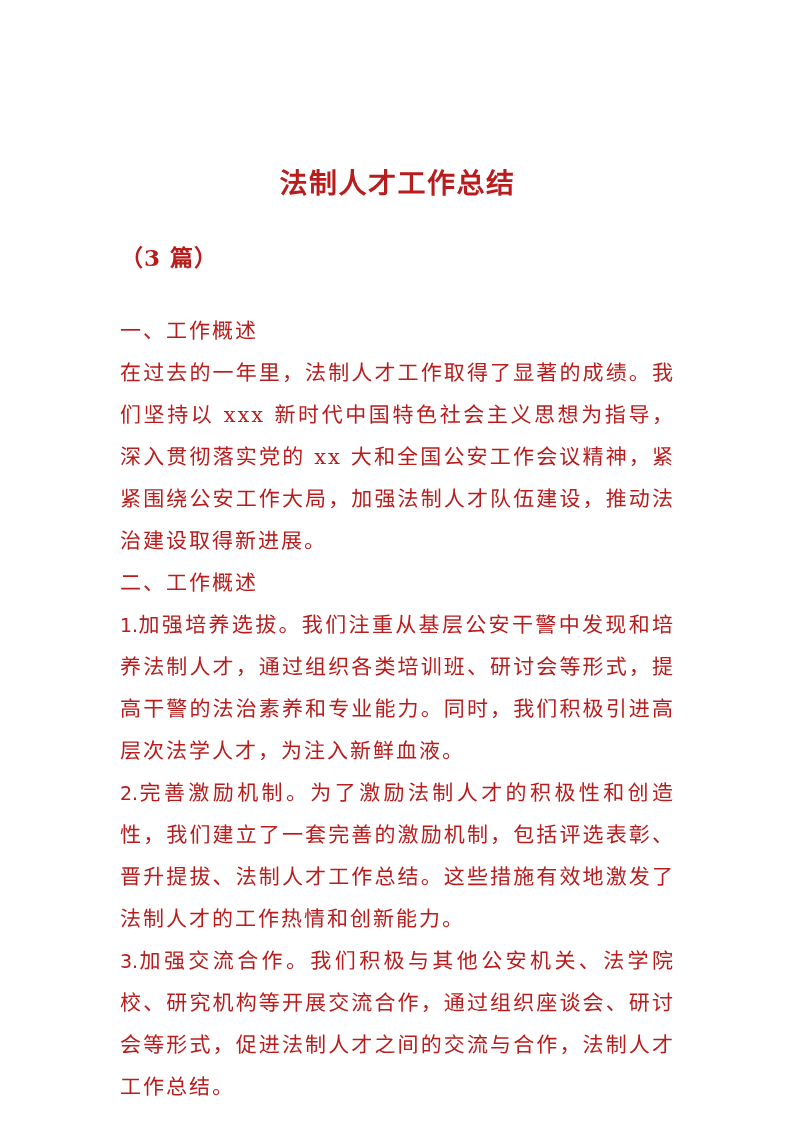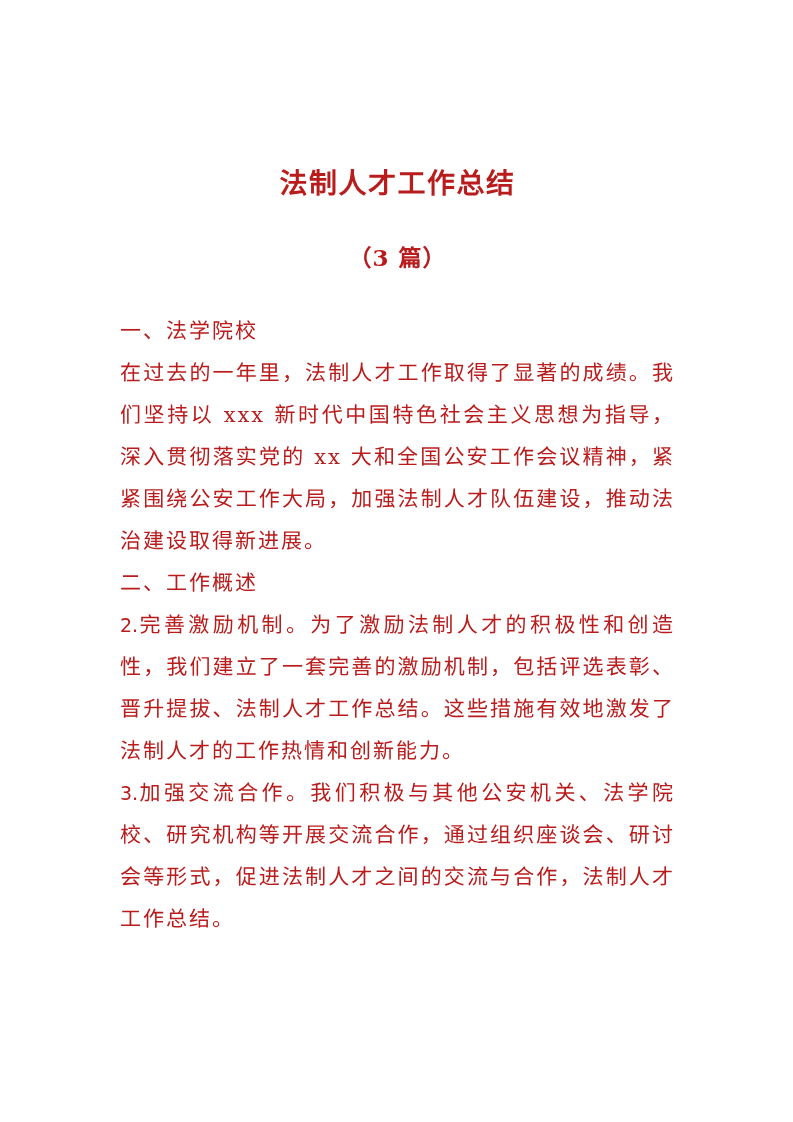--- a/index.html
+++ b/index.html
@@ -20,21 +20,21 @@
     color: #b91c1c;
   }
   .doc-title {
     text-align: center;
     font-weight: bold;
     font-size: 28px;
     line-height: 36px;
     letter-spacing: 1.5px;
   }
   .doc-subtitle {
-    text-align: center;
+    text-align: left;
     font-weight: bold;
     font-size: 23px;
     line-height: 32px;
     margin-top: 40px;
     letter-spacing: 1px;
   }
   .doc-body {
     margin-top: 36px;
     font-size: 21px;
     line-height: 42px;
@@ -54,24 +54,25 @@
 </style>
 </head>
 <body>
 
 <div class="page">
   <div class="doc-title">法制人才工作总结</div>
 
   <div class="doc-subtitle">（3 篇）</div>
 
   <div class="doc-body">
-    <p class="para"><span class="para-num"></span><span>一、法学院校</span></p>
+    <p class="para"><span class="para-num"></span><span>一、工作概述</span></p>
 
     <p class="para"><span class="para-num"></span><span>在过去的一年里，法制人才工作取得了显著的成绩。我们坚持以 xxx 新时代中国特色社会主义思想为指导，深入贯彻落实党的 xx 大和全国公安工作会议精神，紧紧围绕公安工作大局，加强法制人才队伍建设，推动法治建设取得新进展。</span></p>
 
     <p class="para"><span class="para-num"></span><span>二、工作概述</span></p>
 
+    <p class="para"><span class="para-num">1.</span><span>加强培养选拔。我们注重从基层公安干警中发现和培养法制人才，通过组织各类培训班、研讨会等形式，提高干警的法治素养和专业能力。同时，我们积极引进高层次法学人才，为注入新鲜血液。</span></p>
 
     <p class="para"><span class="para-num">2.</span><span>完善激励机制。为了激励法制人才的积极性和创造性，我们建立了一套完善的激励机制，包括评选表彰、晋升提拔、法制人才工作总结。这些措施有效地激发了法制人才的工作热情和创新能力。</span></p>
 
     <p class="para"><span class="para-num">3.</span><span>加强交流合作。我们积极与其他公安机关、法学院校、研究机构等开展交流合作，通过组织座谈会、研讨会等形式，促进法制人才之间的交流与合作，法制人才工作总结。</span></p>
   </div>
 </div>
 
 </body></html>

